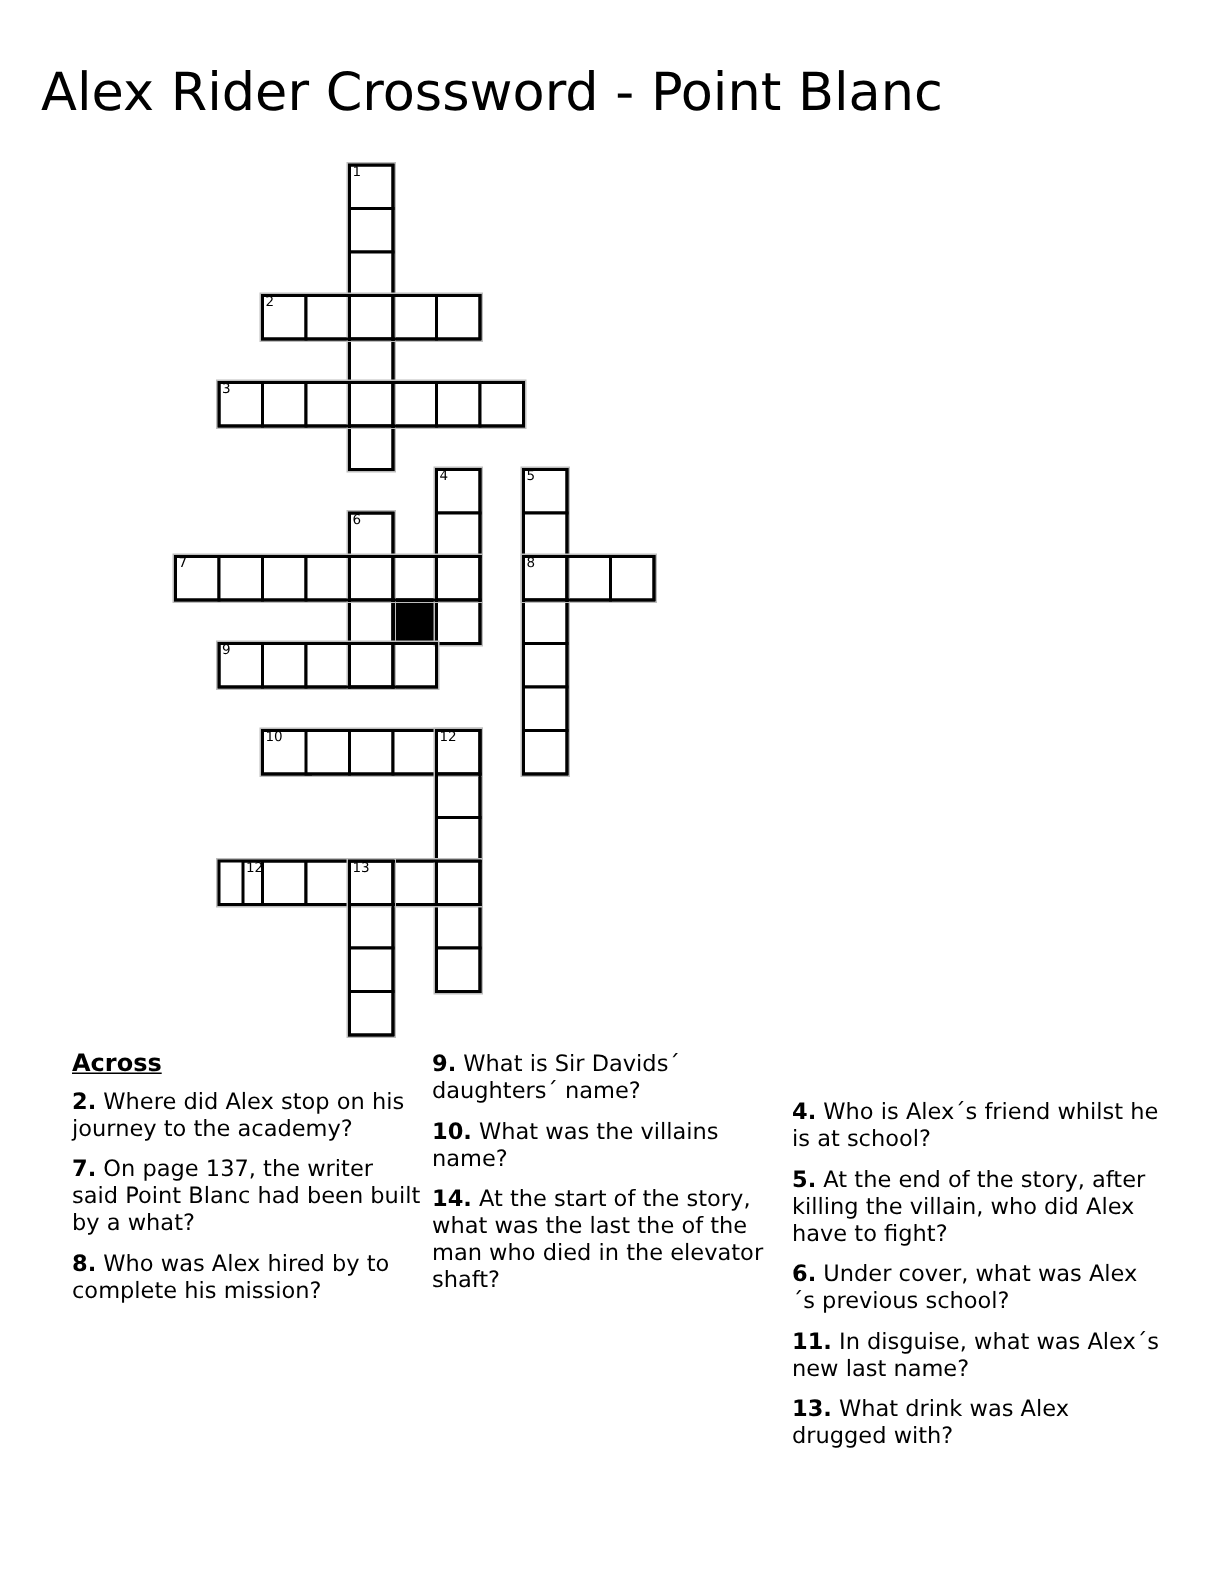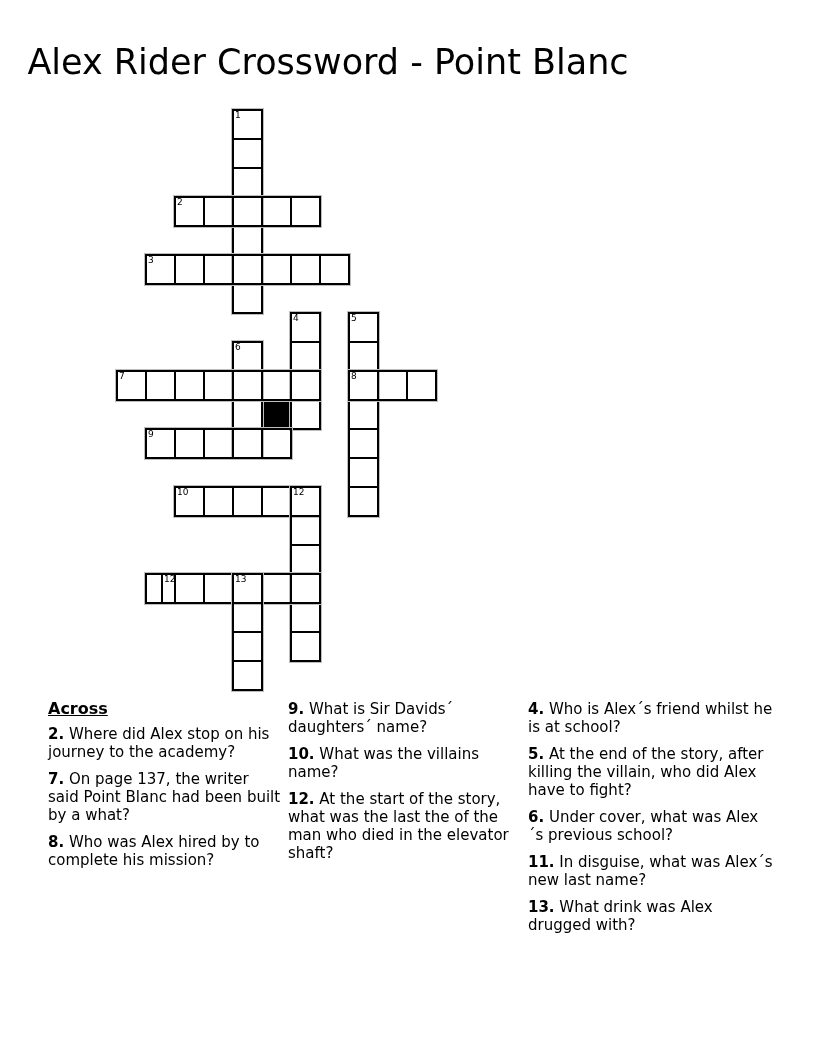--- a/index.html
+++ b/index.html
@@ -58,21 +58,21 @@
     pointer-events: none;
   }
   .clue-col {
     position: absolute;
     top: 700px;
     font-size: 15px;
     line-height: 18px;
   }
   #clue-col-1 { left: 48px;  width: 233px; }
   #clue-col-2 { left: 288px; width: 228px; }
-  #clue-col-3 { left: 528px; width: 245px; }
+  #clue-col-3 { left: 528px; width: 245px; margin-top: 32px; }
   .clue-header {
     font-size: 16px;
     font-weight: bold;
     text-decoration: underline;
     margin: 0 0 7px 0;
   }
   .clue {
     margin: 0 0 9px 0;
   }
   .clue b {
@@ -190,21 +190,21 @@
 
 <div class="clue-col" id="clue-col-1">
     <div class="clue-header">Across</div>
     <p class="clue"><b>2.</b> Where did Alex stop on his journey to the academy?</p>
     <p class="clue"><b>7.</b> On page 137, the writer said Point Blanc had been built by a what?</p>
     <p class="clue"><b>8.</b> Who was Alex hired by to complete his mission?</p>
   </div>
 <div class="clue-col" id="clue-col-2">
     <p class="clue"><b>9.</b> What is Sir Davids´ daughters´ name?</p>
     <p class="clue"><b>10.</b> What was the villains name?</p>
-    <p class="clue"><b>12.</b> At the start of the story, what was the last the of the man who died in the elevator shaft?</p>
+    <p class="clue"><b>14.</b> At the start of the story, what was the last the of the man who died in the elevator shaft?</p>
   </div>
 <div class="clue-col" id="clue-col-3">
     <p class="clue"><b>4.</b> Who is Alex´s friend whilst he is at school?</p>
     <p class="clue"><b>5.</b> At the end of the story, after killing the villain, who did Alex have to fight?</p>
     <p class="clue"><b>6.</b> Under cover, what was Alex´s previous school?</p>
     <p class="clue"><b>11.</b> In disguise, what was Alex´s new last name?</p>
     <p class="clue"><b>13.</b> What drink was Alex drugged with?</p>
   </div>
 
 </body></html>

